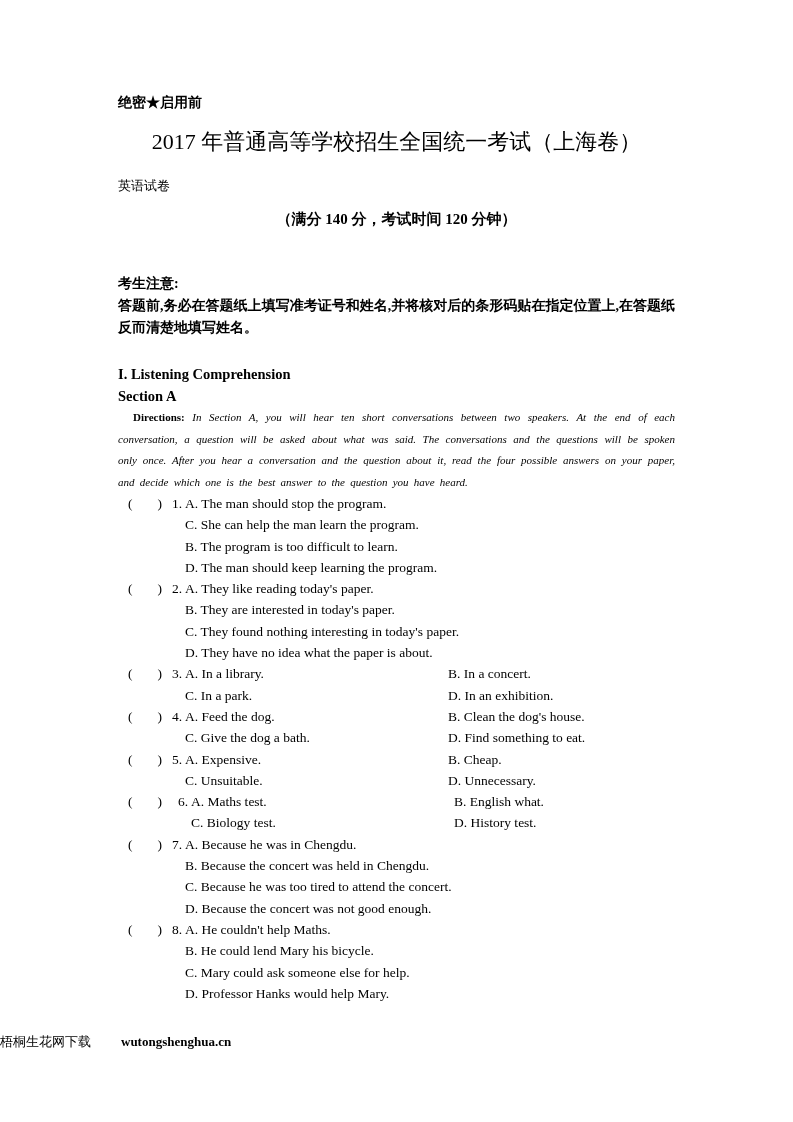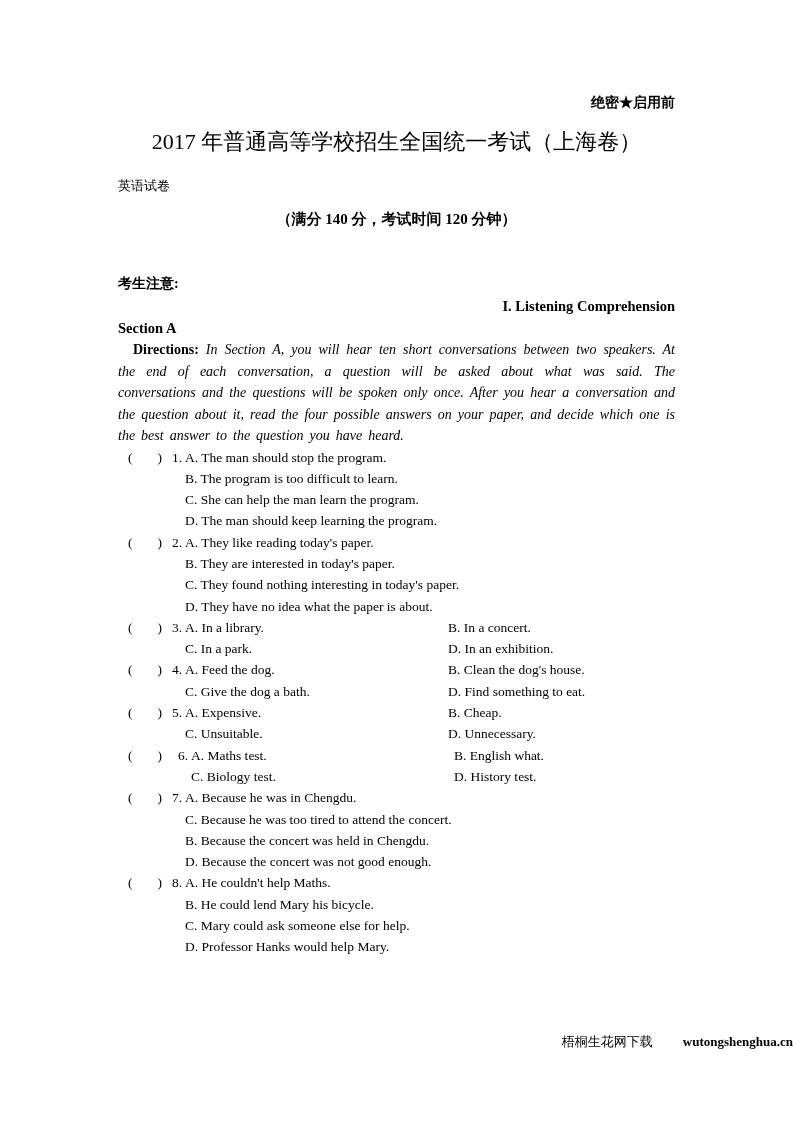--- a/index.html
+++ b/index.html
@@ -11,21 +11,20 @@
     color: #000000;
   }
   .page {
     position: absolute; left: 118px; top: 0;
     width: 557px;
   }
   .classification {
     margin-top: 94px;
     font-size: 14px; font-weight: bold;
     line-height: 17px;
-    text-align: right;
   }
   .doc-title {
     margin-top: 17px;
     text-align: center;
     font-size: 22px; font-weight: normal;
     line-height: 27px;
   }
   .subject {
     margin-top: 21px;
     text-align: left;
@@ -42,31 +41,30 @@
     margin-top: 44px;
     font-size: 14px; font-weight: bold;
     line-height: 22px;
   }
   .notice-body {
     font-size: 14px; font-weight: bold;
     line-height: 22px;
     text-align: justify;
   }
   .section-title {
-    margin-top: 0;
+    margin-top: 24px;
     font-size: 14.5px; font-weight: bold;
     line-height: 22px;
-    text-align: right;
   }
   .section-sub {
     font-size: 14.5px; font-weight: bold;
     line-height: 22px;
   }
   .directions {
-    font-size: 14px;
+    font-size: 11px;
     line-height: 21.5px;
     text-align: justify;
     text-indent: 15px;
     font-style: italic;
     word-spacing: 2.5px;
   }
   .directions .dir-label {
     font-style: normal; font-weight: bold;
     word-spacing: 0;
   }
@@ -82,56 +80,57 @@
   }
   .qnum {
     display: inline-block; width: 13px; margin-left: 10px;
   }
   .opt.left-col { display: inline-block; width: 263px; }
   .question.indented .qnum { margin-left: 16px; }
   .question.indented .q-row.cont { padding-left: 73px; }
   .footer {
     position: absolute; top: 1032px; left: 0;
     width: 793px;
-    text-align: right;
+    text-align: left;
     font-size: 13px;
     line-height: 20px;
   }
   .footer .site-url { font-weight: bold; margin-left: 30px; }
 </style>
 </head>
 <body>
 
 <div class="page">
 
   <div class="classification">绝密★启用前</div>
 
   <div class="doc-title">2017 年普通高等学校招生全国统一考试（上海卷）</div>
 
   <div class="subject">英语试卷</div>
 
   <div class="exam-info">（满分 140 分，考试时间 120 分钟）</div>
 
   <div class="notice-heading">考生注意:</div>
 
+  <div class="notice-body">答题前,务必在答题纸上填写准考证号和姓名,并将核对后的条形码贴在指定位置上,在答题纸反而清楚地填写姓名。</div>
 
   <div class="section-title">I. Listening Comprehension</div>
 
   <div class="section-sub">Section A</div>
 
   <p class="directions"><span class="dir-label">Directions:</span> <span>In Section A, you will hear ten short conversations between two speakers. At the end of each conversation, a question will be asked about what was said. The conversations and the questions will be spoken only once. After you hear a conversation and the question about it, read the four possible answers on your paper, and decide which one is the best answer to the question you have heard.</span></p>
 
   <div class="questions">
       <div class="question">
         <div class="q-row"><span class="paren">
             <span>(</span>
             <span>)</span>
           </span><span class="qnum">1.</span><span class="opt">A. The man should stop the program.</span></div>
+        <div class="q-row cont"><span class="opt">C. She can help the man learn the program.</span></div>
         <div class="q-row cont"><span class="opt">B. The program is too difficult to learn.</span></div>
-        <div class="q-row cont"><span class="opt">C. She can help the man learn the program.</span></div>
         <div class="q-row cont"><span class="opt">D. The man should keep learning the program.</span></div>
       </div>
       <div class="question">
         <div class="q-row"><span class="paren">
             <span>(</span>
             <span>)</span>
           </span><span class="qnum">2.</span><span class="opt">A. They like reading today's paper.</span></div>
         <div class="q-row cont"><span class="opt">B. They are interested in today's paper.</span></div>
         <div class="q-row cont"><span class="opt">C. They found nothing interesting in today's paper.</span></div>
         <div class="q-row cont"><span class="opt">D. They have no idea what the paper is about.</span></div>
@@ -162,22 +161,22 @@
             <span>(</span>
             <span>)</span>
           </span><span class="qnum">6.</span><span class="opt left-col">A. Maths test.</span><span class="opt">B. English what.</span></div>
         <div class="q-row cont"><span class="opt left-col">C. Biology test.</span><span class="opt">D. History test.</span></div>
       </div>
       <div class="question">
         <div class="q-row"><span class="paren">
             <span>(</span>
             <span>)</span>
           </span><span class="qnum">7.</span><span class="opt">A. Because he was in Chengdu.</span></div>
+        <div class="q-row cont"><span class="opt">B. Because the concert was held in Chengdu.</span></div>
         <div class="q-row cont"><span class="opt">C. Because he was too tired to attend the concert.</span></div>
-        <div class="q-row cont"><span class="opt">B. Because the concert was held in Chengdu.</span></div>
         <div class="q-row cont"><span class="opt">D. Because the concert was not good enough.</span></div>
       </div>
       <div class="question">
         <div class="q-row"><span class="paren">
             <span>(</span>
             <span>)</span>
           </span><span class="qnum">8.</span><span class="opt">A. He couldn't help Maths.</span></div>
         <div class="q-row cont"><span class="opt">B. He could lend Mary his bicycle.</span></div>
         <div class="q-row cont"><span class="opt">C. Mary could ask someone else for help.</span></div>
         <div class="q-row cont"><span class="opt">D. Professor Hanks would help Mary.</span></div>

